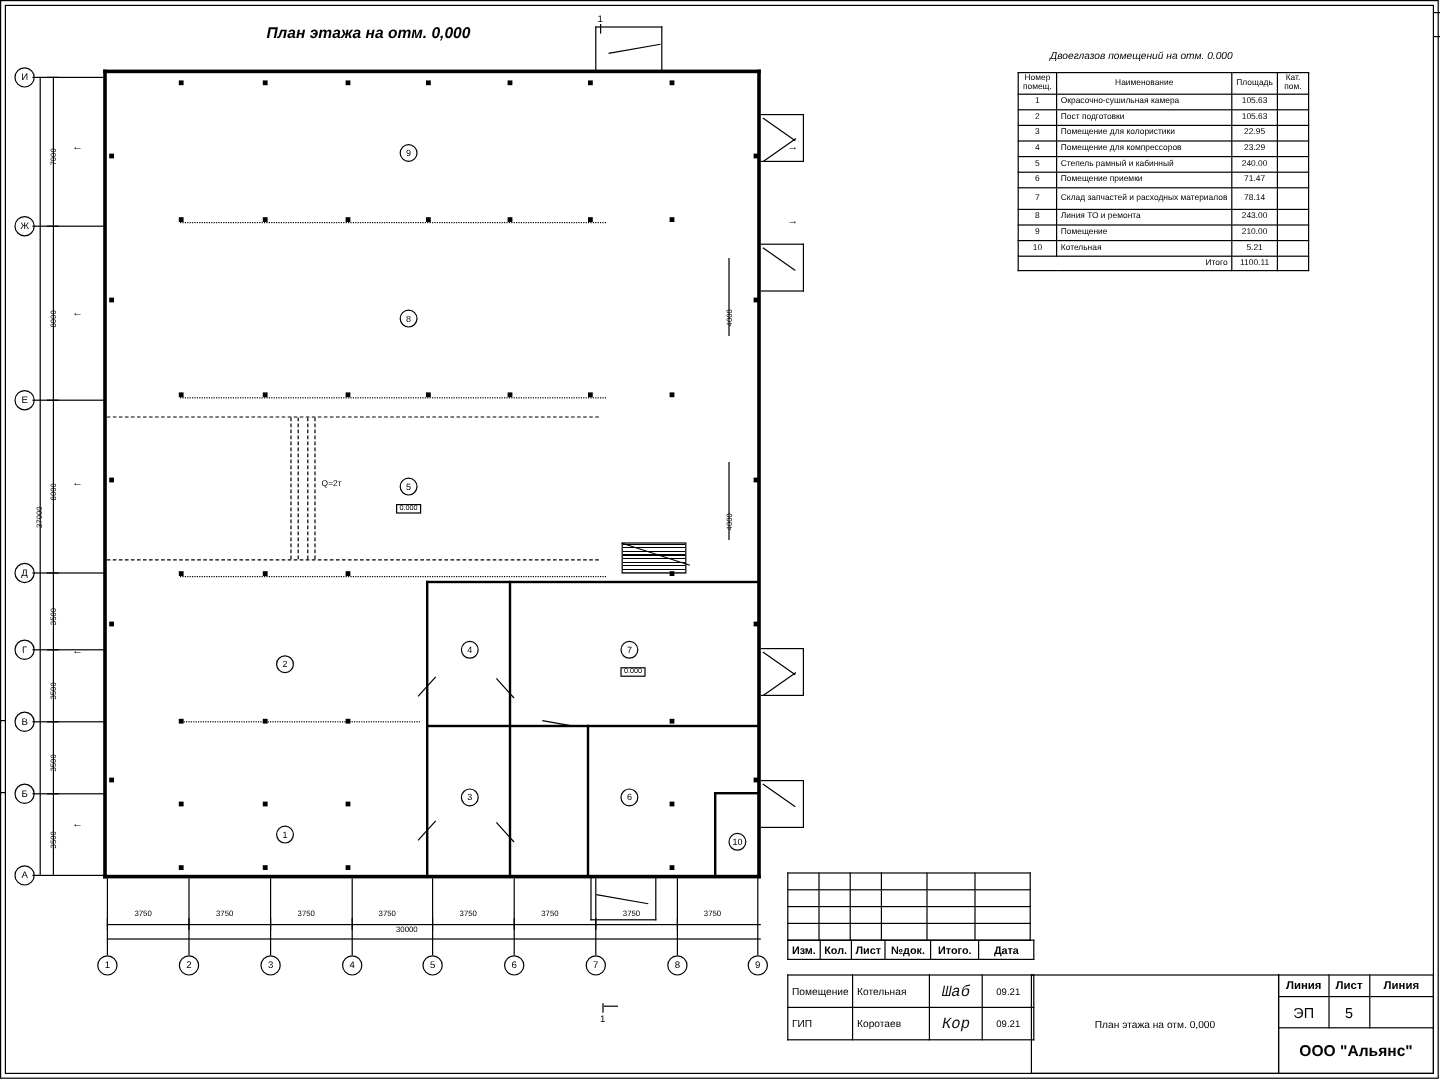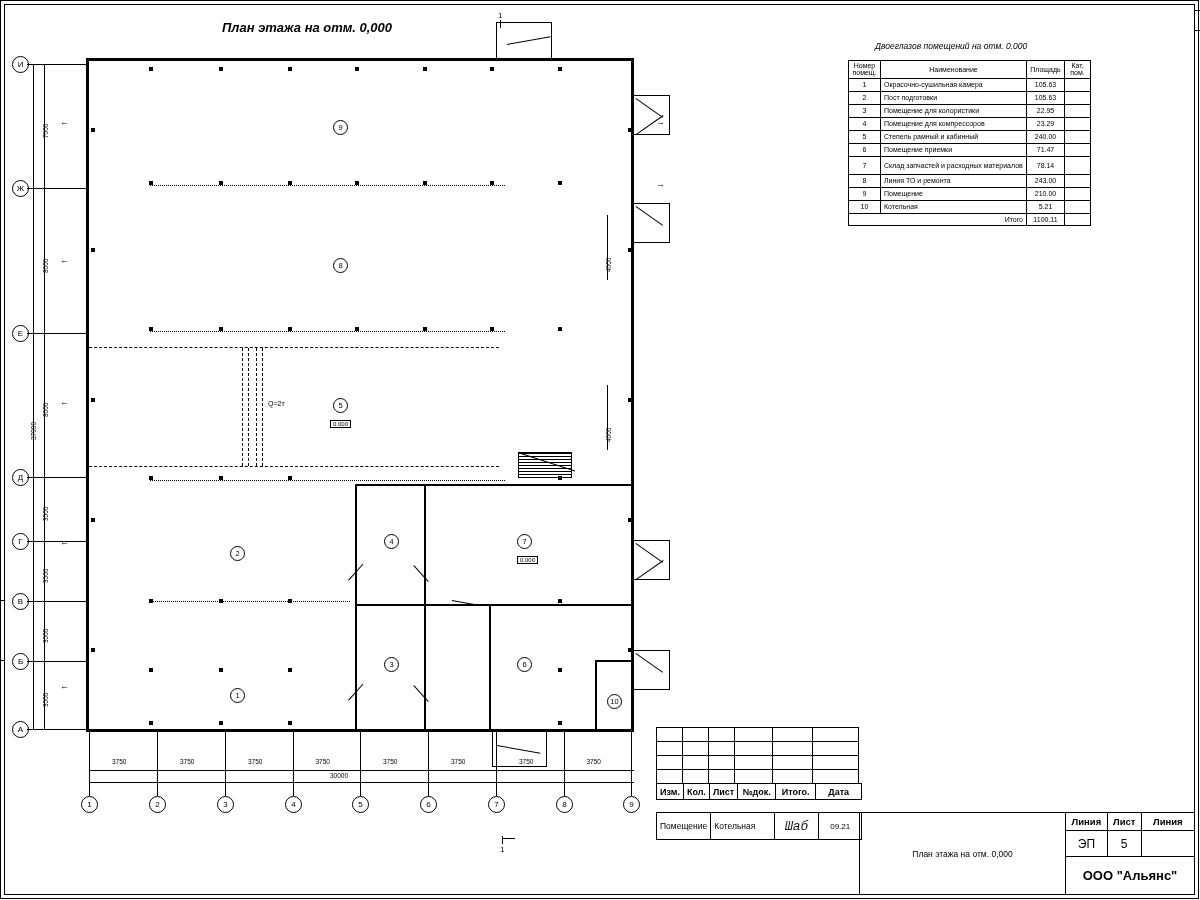--- a/index.html
+++ b/index.html
@@ -440,20 +440,26 @@
       </table>
 
     <table style="position:absolute;left:0;top:85px;">
       <tbody id="rolerows">
           <tr>
             <td style="width:52px;height:27px;font-size:8.5px;">Помещение</td>
             <td style="width:64px;font-size:8.5px;">Котельная</td>
             <td style="width:44px;text-align:center;" class="sig">Шаб</td>
             <td style="width:43px;text-align:center;font-size:8px;">09.21</td>
           </tr>
+          <tr>
+            <td style="width:52px;height:27px;font-size:8.5px;">ГИП</td>
+            <td style="width:64px;font-size:8.5px;">Коротаев</td>
+            <td style="width:44px;text-align:center;" class="sig">Кор</td>
+            <td style="width:43px;text-align:center;font-size:8px;">09.21</td>
+          </tr>
         </tbody>
     </table>
 
     <table style="position:absolute;left:203px;top:85px;">
       <tbody>
           <tr>
         <td style="width:206px;height:82px;text-align:center;vertical-align:middle;font-size:8.5px;">План этажа на отм. 0,000</td>
       </tr>
     </tbody>
       </table>

